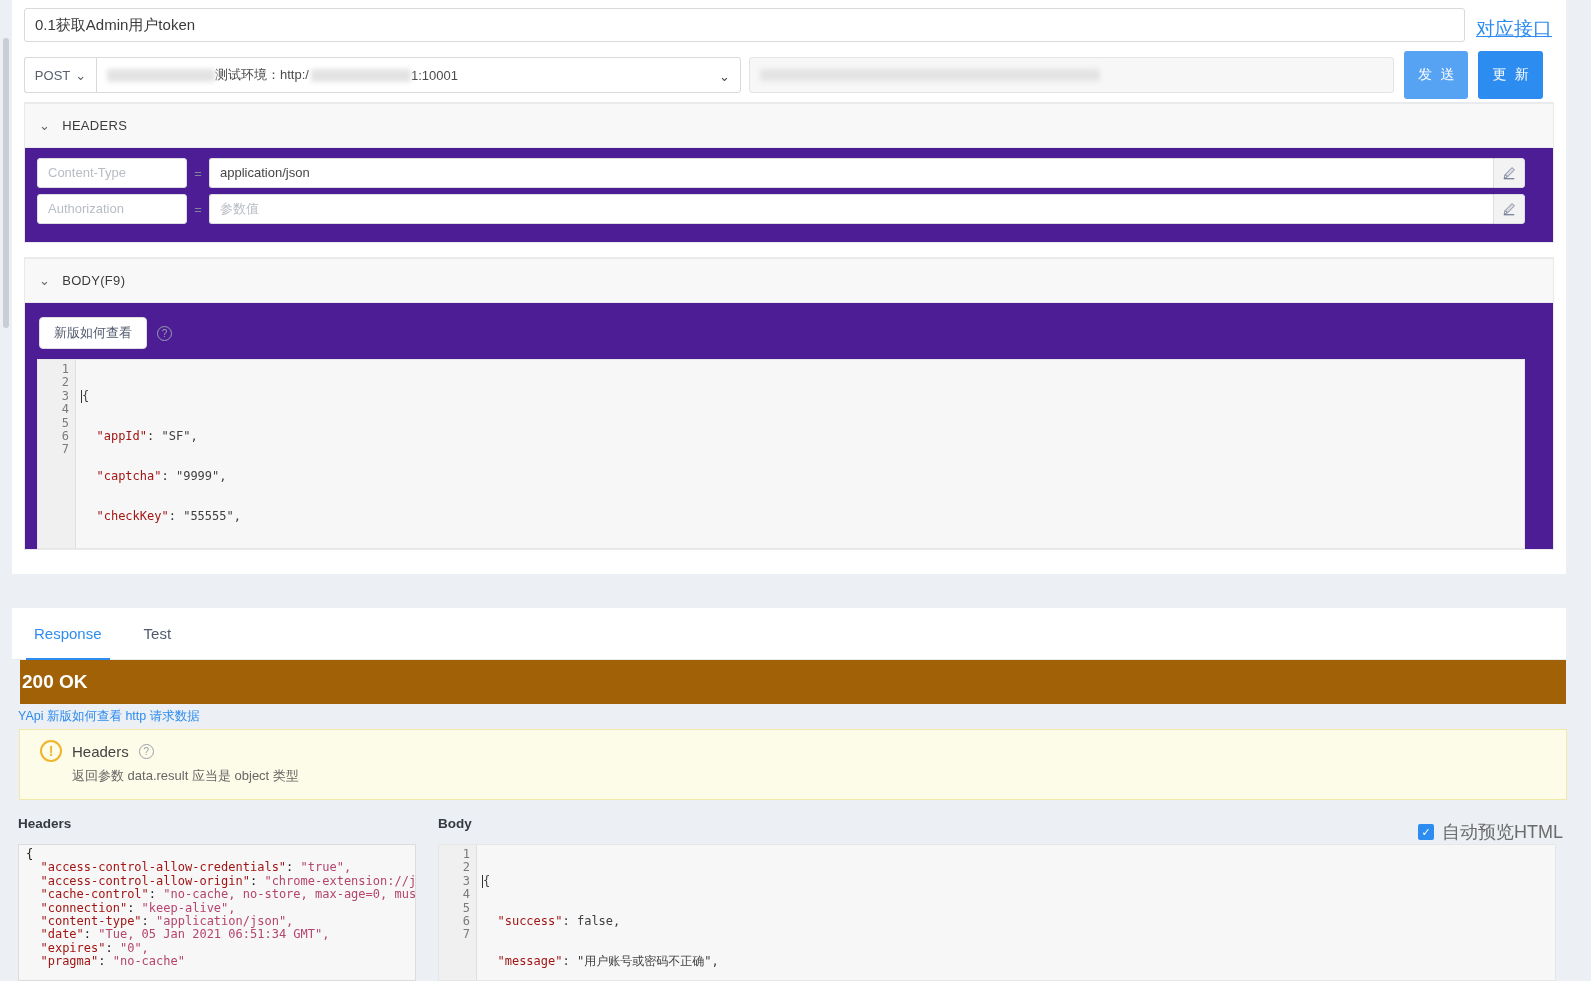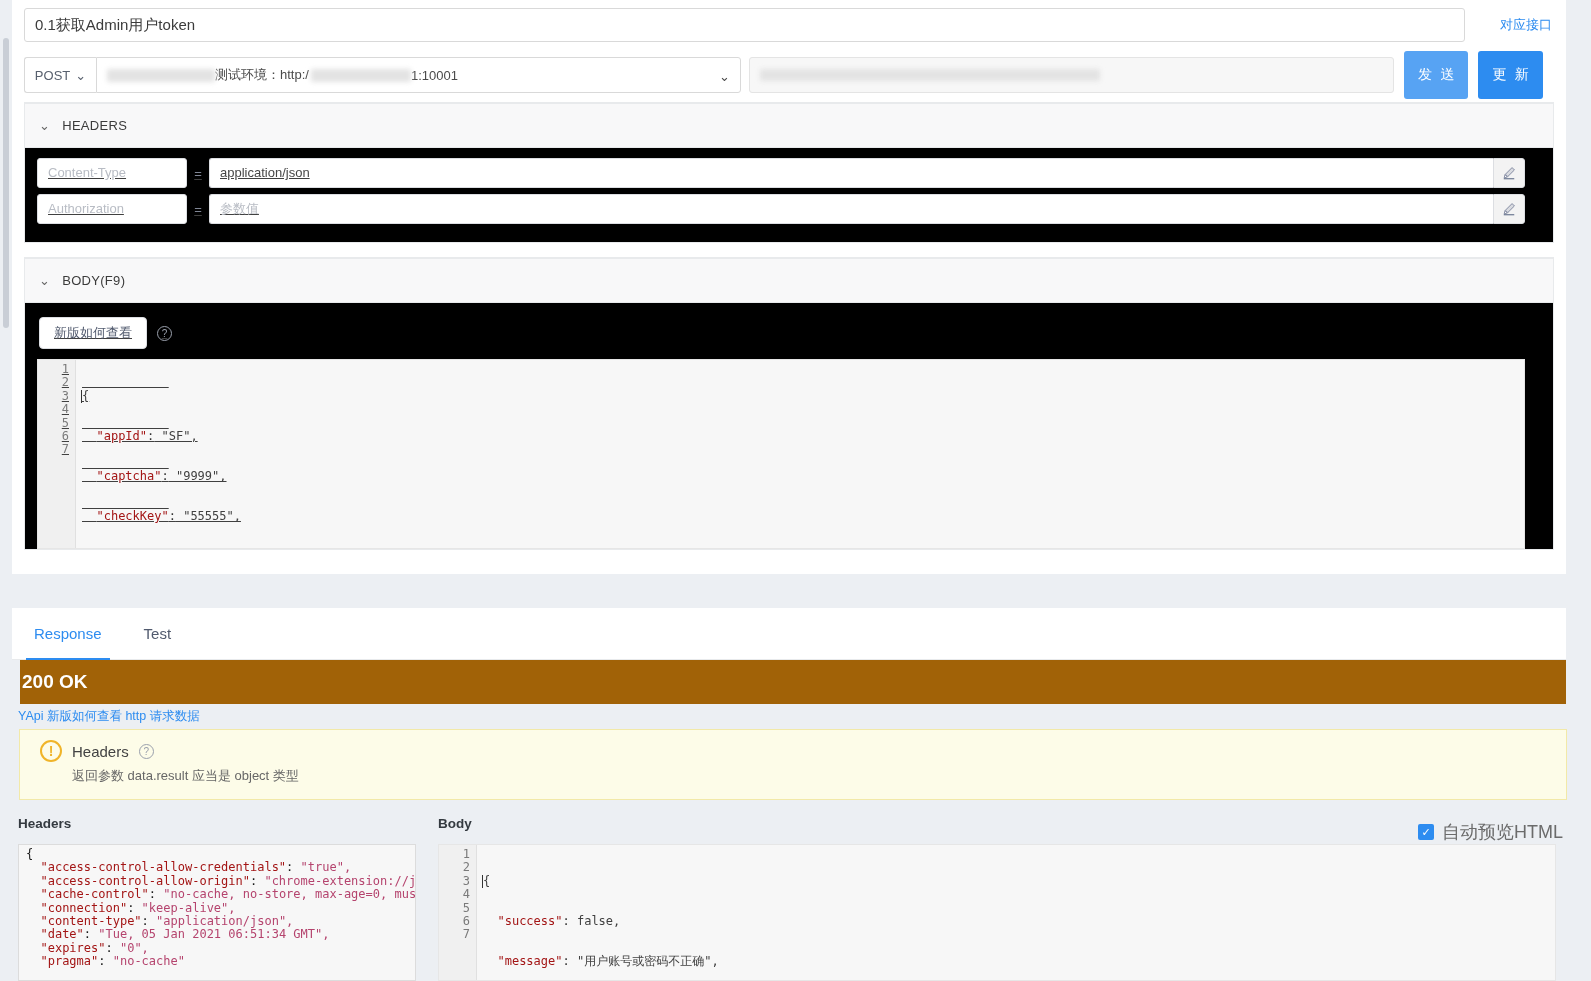--- a/index.html
+++ b/index.html
@@ -36,21 +36,21 @@
   }
   .title-input {
     width: 1441px; height: 34px; line-height: 32px;
     border: 1px solid #d9d9d9; border-radius: 3px;
     padding: 0 10px; font-size: 15px; color: #3b3b3b;
     background: #fff; outline: none;
     font-family: "Liberation Sans", sans-serif;
   }
   .corresponding-link {
     position: absolute; right: 14px; top: 16px;
-    color: #2d8cf0; font-size: 13px; cursor: pointer;
+    color: #2d8cf0; font-size: 19px; cursor: pointer; text-decoration: underline;
   }
 
   
   .url-row {
     position: relative; height: 54px; padding: 8px 12px;
     display: flex; align-items: center; gap: 0;
     background: #fff;
   }
   .method-select {
     width: 72px; height: 36px;
@@ -94,21 +94,21 @@
   .panel-head {
     height: 44px; background: #f8f8f9;
     border: 1px solid #e8eaec; border-bottom: none;
     display: flex; align-items: center; padding: 0 14px;
     color: #3b3b3b; font-size: 13px; letter-spacing: .3px;
     cursor: pointer;
   }
   .panel-head .chev { margin-right: 12px; color: #666; }
   .panel-body {
     border: 1px solid #e8eaec; border-top: 1px solid #e8eaec;
-    background: #000000; padding: 10px 28px 12px 12px; text-decoration: underline;
+    background: #4c1d95; padding: 10px 28px 12px 12px;
   }
 
   .hdr-row { display: flex; align-items: center; margin-bottom: 6px; }
   .hdr-key {
     width: 150px; height: 30px; line-height: 28px;
     border: 1px solid #dcdee2; border-radius: 3px;
     background: #fff; padding: 0 10px; color: #b8bcc4; font-size: 13px;
   }
   .hdr-eq { width: 22px; text-align: center; color: #808695; }
   .hdr-val-wrap { flex: 1; display: flex; }

